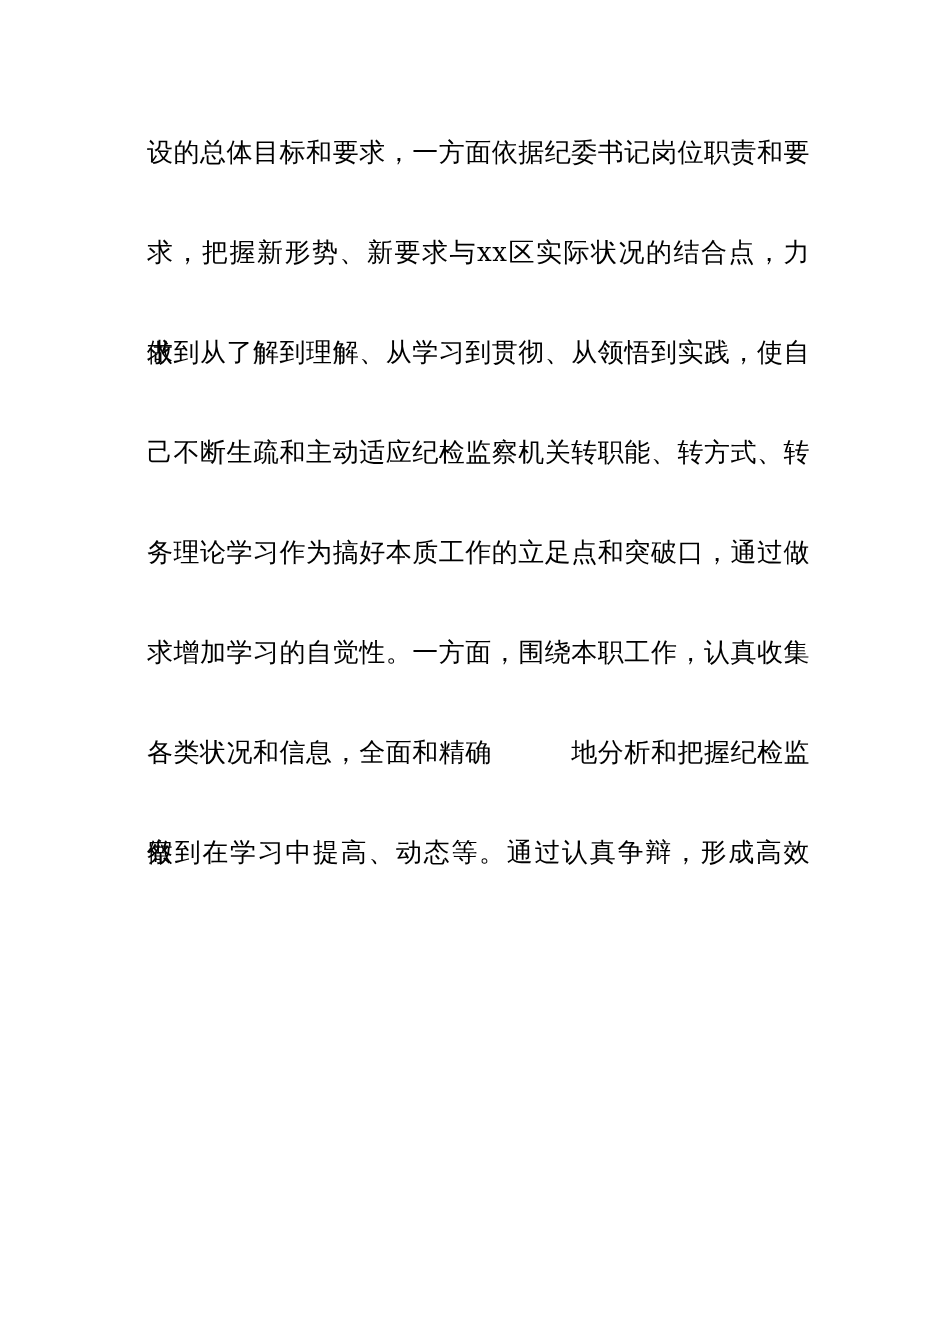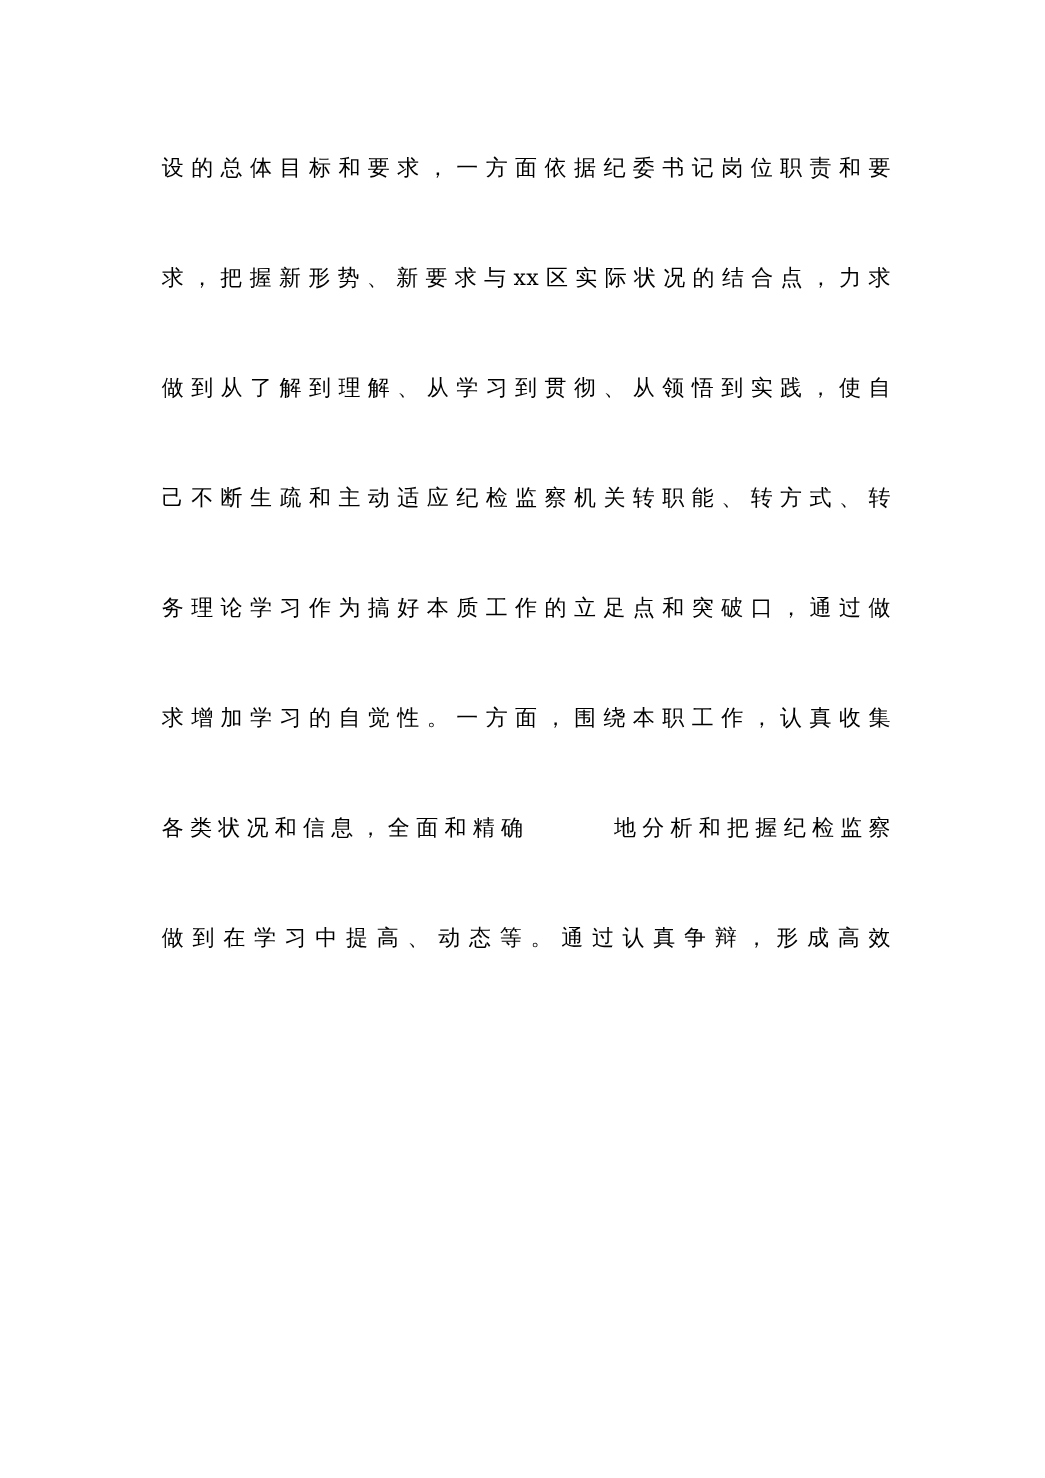--- a/index.html
+++ b/index.html
@@ -18,21 +18,21 @@
     position: absolute;
     left: 147px;
     top: 102px;
     width: 663px;
   }
   .line {
     margin: 0;
     padding: 0;
     height: 100px;
     line-height: 100px;
-    font-size: 20px;
+    font-size: 26px;
     color: #000000;
     font-family: "DejaVu Serif", "Liberation Serif", serif;
     text-align: justify;
     text-align-last: justify;
     letter-spacing: 0.5px;
   }
   
   .line.para-end {
     text-align-last: left;
   }

